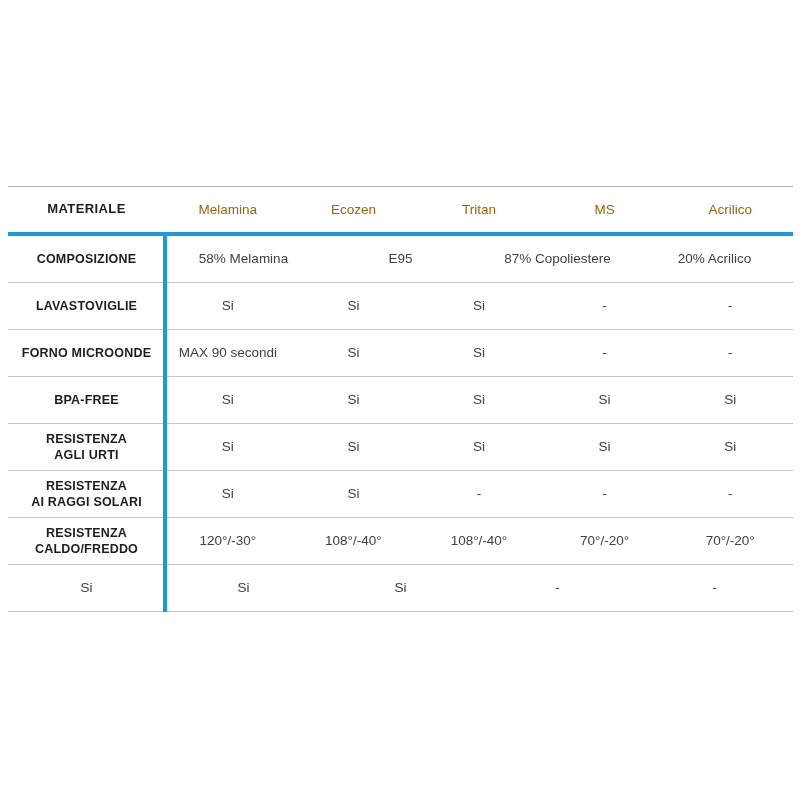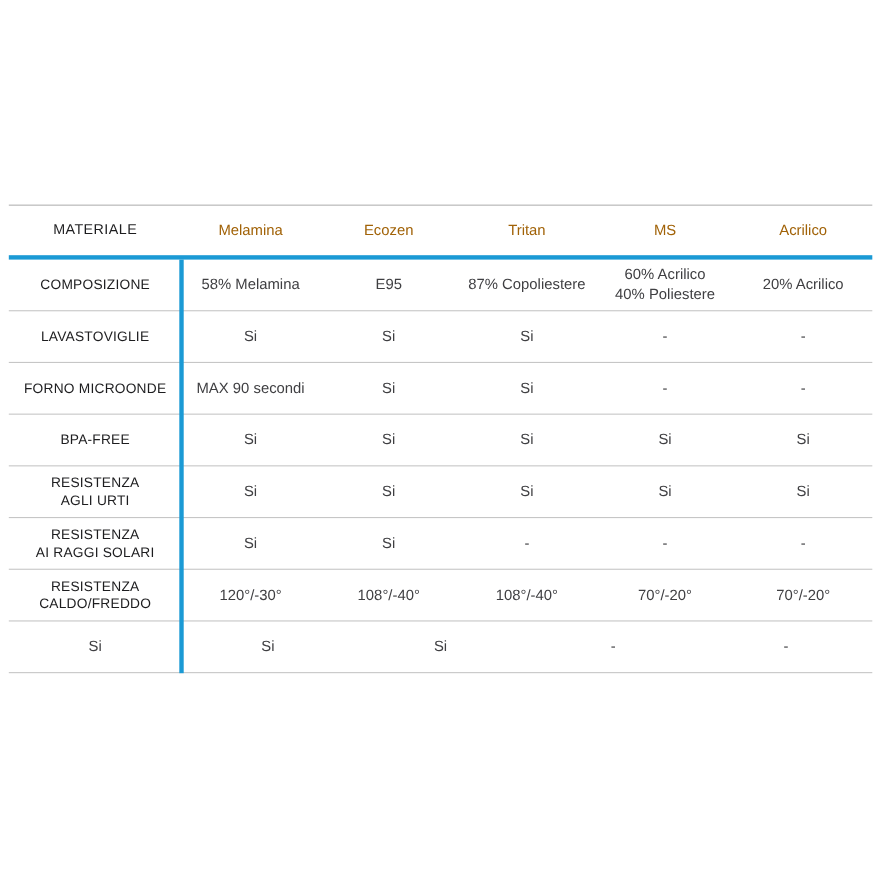--- a/index.html
+++ b/index.html
@@ -44,21 +44,21 @@
   }
   .cell {
     box-sizing: border-box;
     text-align: center;
     white-space: pre-line;
     line-height: 1.3;
   }
   .label-cell {
     width: 157px;
     flex: 0 0 157px;
-    font-weight: normal;
+    font-weight: bold;
     font-size: 12.5px;
     color: #1d1d1f;
     letter-spacing: 0.2px;
     padding: 0 6px;
   }
   .materiale-cell {
     font-size: 13px;
     letter-spacing: 0.4px;
   }
   .value-cell {
@@ -87,22 +87,20 @@
   </div>
 
   <div class="table-body">
     <div class="blue-divider"></div>
 
     <div class="row">
       <div class="cell label-cell">COMPOSIZIONE</div>
       <div class="cell value-cell">58% Melamina</div>
       <div class="cell value-cell">E95</div>
       <div class="cell value-cell">87% Copoliestere</div>
-      <div class="cell value-cell">60% Acrilico
-40% Poliestere</div>
       <div class="cell value-cell">20% Acrilico</div>
     </div>
 
     <div class="row">
       <div class="cell label-cell">LAVASTOVIGLIE</div>
       <div class="cell value-cell">Si</div>
       <div class="cell value-cell">Si</div>
       <div class="cell value-cell">Si</div>
       <div class="cell value-cell">-</div>
       <div class="cell value-cell">-</div>

